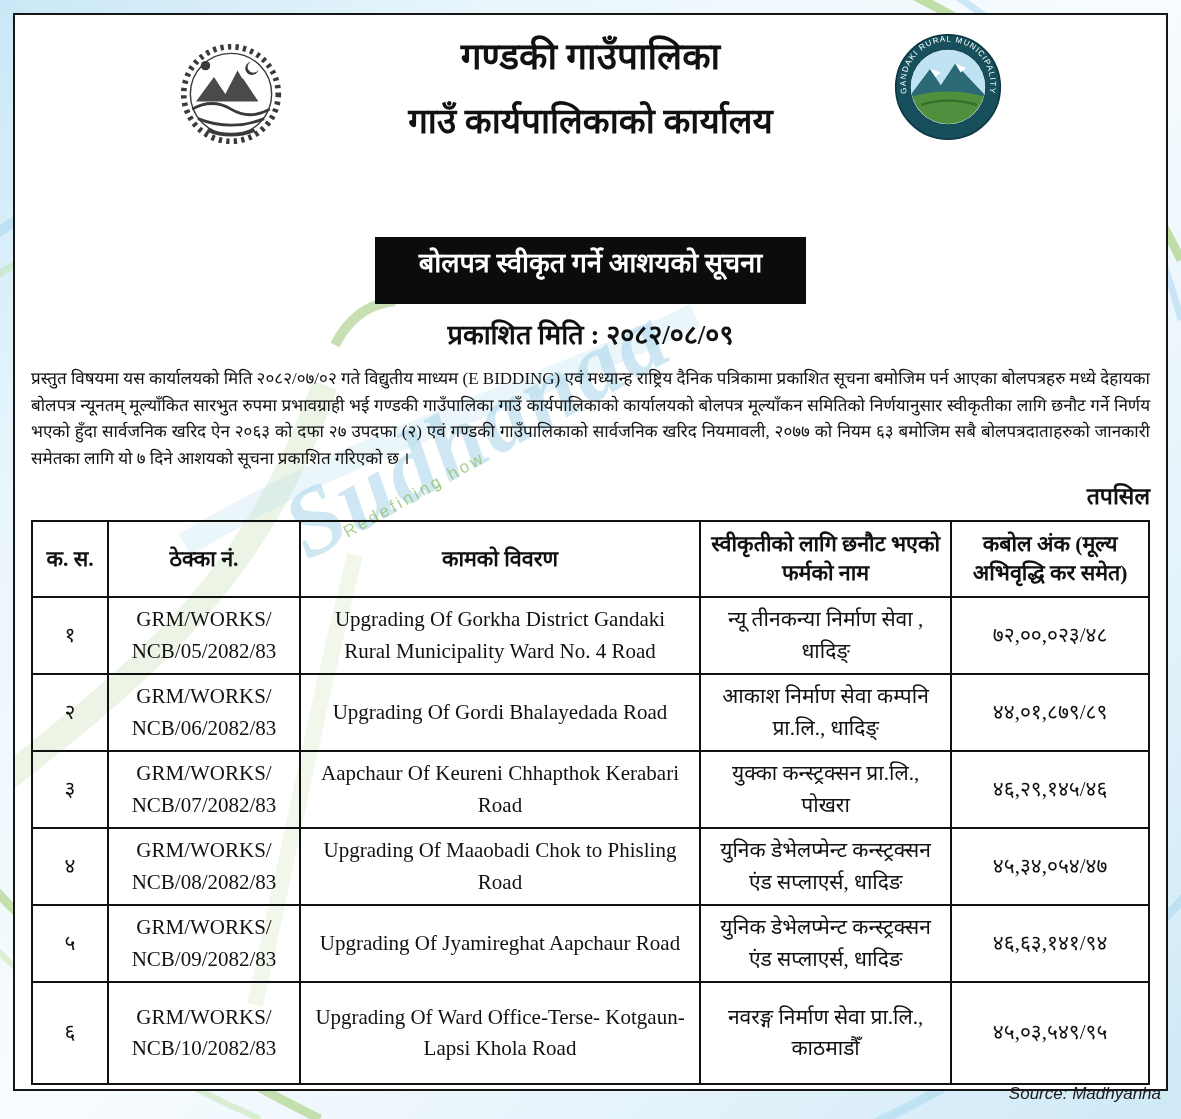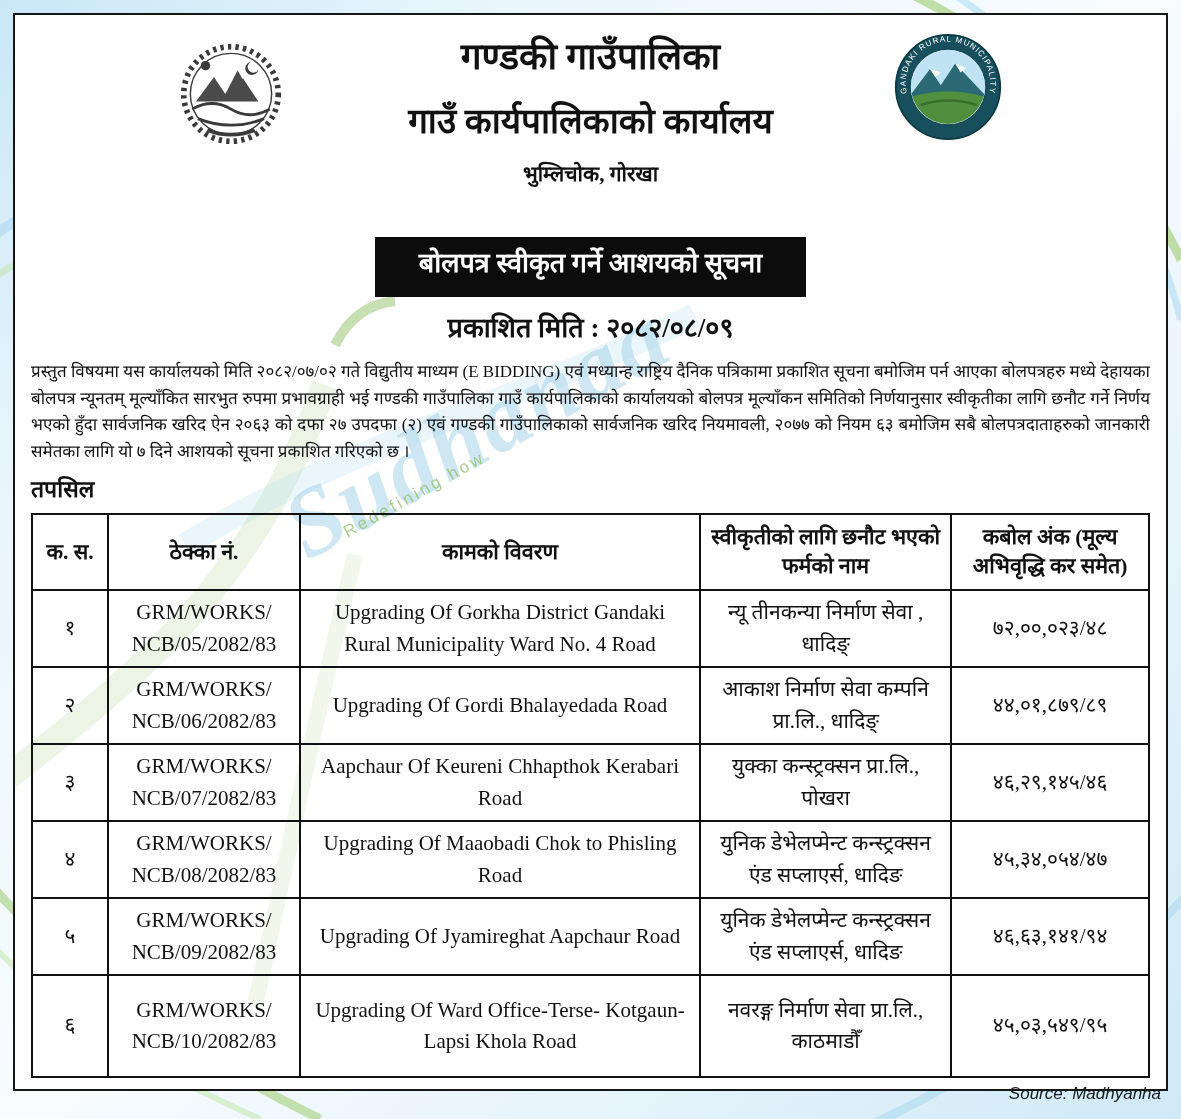--- a/index.html
+++ b/index.html
@@ -34,28 +34,28 @@
   .logo-left  { position:absolute; left:148px; top:16px; }
   .logo-right { position:absolute; right:148px; top:10px; }
   .t-muni   { font-size:37px; font-weight:bold; padding-top:6px; }
   .t-office { font-size:35px; font-weight:bold; margin-top:16px; }
   .t-addr   { font-size:21px; font-weight:bold; margin-top:16px; }
   .t-prov   { font-size:21px; font-weight:bold; margin-top:9px; }
 
   .banner-wrap { text-align:center; margin-top:14px; }
   .banner {
     display:inline-block; background:#0c0c0c; color:#ffffff;
-    font-size:27px; font-weight:bold; padding:6px 44px 17px 44px;
+    font-size:27px; font-weight:bold; padding:6px 44px 24px 44px;
   }
   .published { text-align:center; font-size:27px; font-weight:bold; margin-top:11px; }
 
   .body-text {
     margin-top:14px; font-size:17px; line-height:1.56; text-align:justify;
   }
-  .schedule { text-align:left; font-size:23px; font-weight:bold; margin-top:7px; }
+  .schedule { text-align:right; font-size:23px; font-weight:bold; margin-top:7px; }
 
   table.notice-table {
     width:100%; margin-top:9px; border-collapse:collapse;
     border:2px solid #111;
   }
   .notice-table th, .notice-table td {
     border:2px solid #111; text-align:center; vertical-align:middle;
     padding:6px 8px;
   }
   .notice-table th { font-size:21.5px; font-weight:bold; line-height:1.35; }
@@ -139,21 +139,20 @@
             </g>
             <path id="sealArc" d="M 15 70 A 47 47 0 1 1 105 70" fill="none"></path>
             <text fill="#ffffff" font-size="9" letter-spacing="1.2" font-family="Liberation Sans, sans-serif">
               <textPath href="#sealArc" startOffset="50%" text-anchor="middle">GANDAKI RURAL MUNICIPALITY</textPath>
             </text>
           </svg>
         </span>
 
         <div class="t-muni">गण्डकी गाउँपालिका</div>
         <div class="t-office">गाउँ कार्यपालिकाको कार्यालय</div>
-        <div class="t-addr">भुम्लिचोक, गोरखा</div>
       </div>
 
       <div class="banner-wrap">
         <div class="banner">बोलपत्र स्वीकृत गर्ने आशयको सूचना</div>
       </div>
 
       <div class="published">प्रकाशित मिति : २०८२/०८/०९</div>
 
       <div class="body-text">प्रस्तुत विषयमा यस कार्यालयको मिति २०८२/०७/०२ गते विद्युतीय माध्यम (E BIDDING) एवं मध्यान्ह राष्ट्रिय दैनिक पत्रिकामा प्रकाशित सूचना बमोजिम पर्न आएका बोलपत्रहरु मध्ये देहायका बोलपत्र न्यूनतम् मूल्याँकित सारभुत रुपमा प्रभावग्राही भई गण्डकी गाउँपालिका गाउँ कार्यपालिकाको कार्यालयको बोलपत्र मूल्याँकन समितिको निर्णयानुसार स्वीकृतीका लागि छनौट गर्ने निर्णय भएको हुँदा सार्वजनिक खरिद ऐन २०६३ को दफा २७ उपदफा (२) एवं गण्डकी गाउँपालिकाको सार्वजनिक खरिद नियमावली, २०७७ को नियम ६३ बमोजिम सबै बोलपत्रदाताहरुको जानकारी समेतका लागि यो ७ दिने आशयको सूचना प्रकाशित गरिएको छ ।</div>
 

